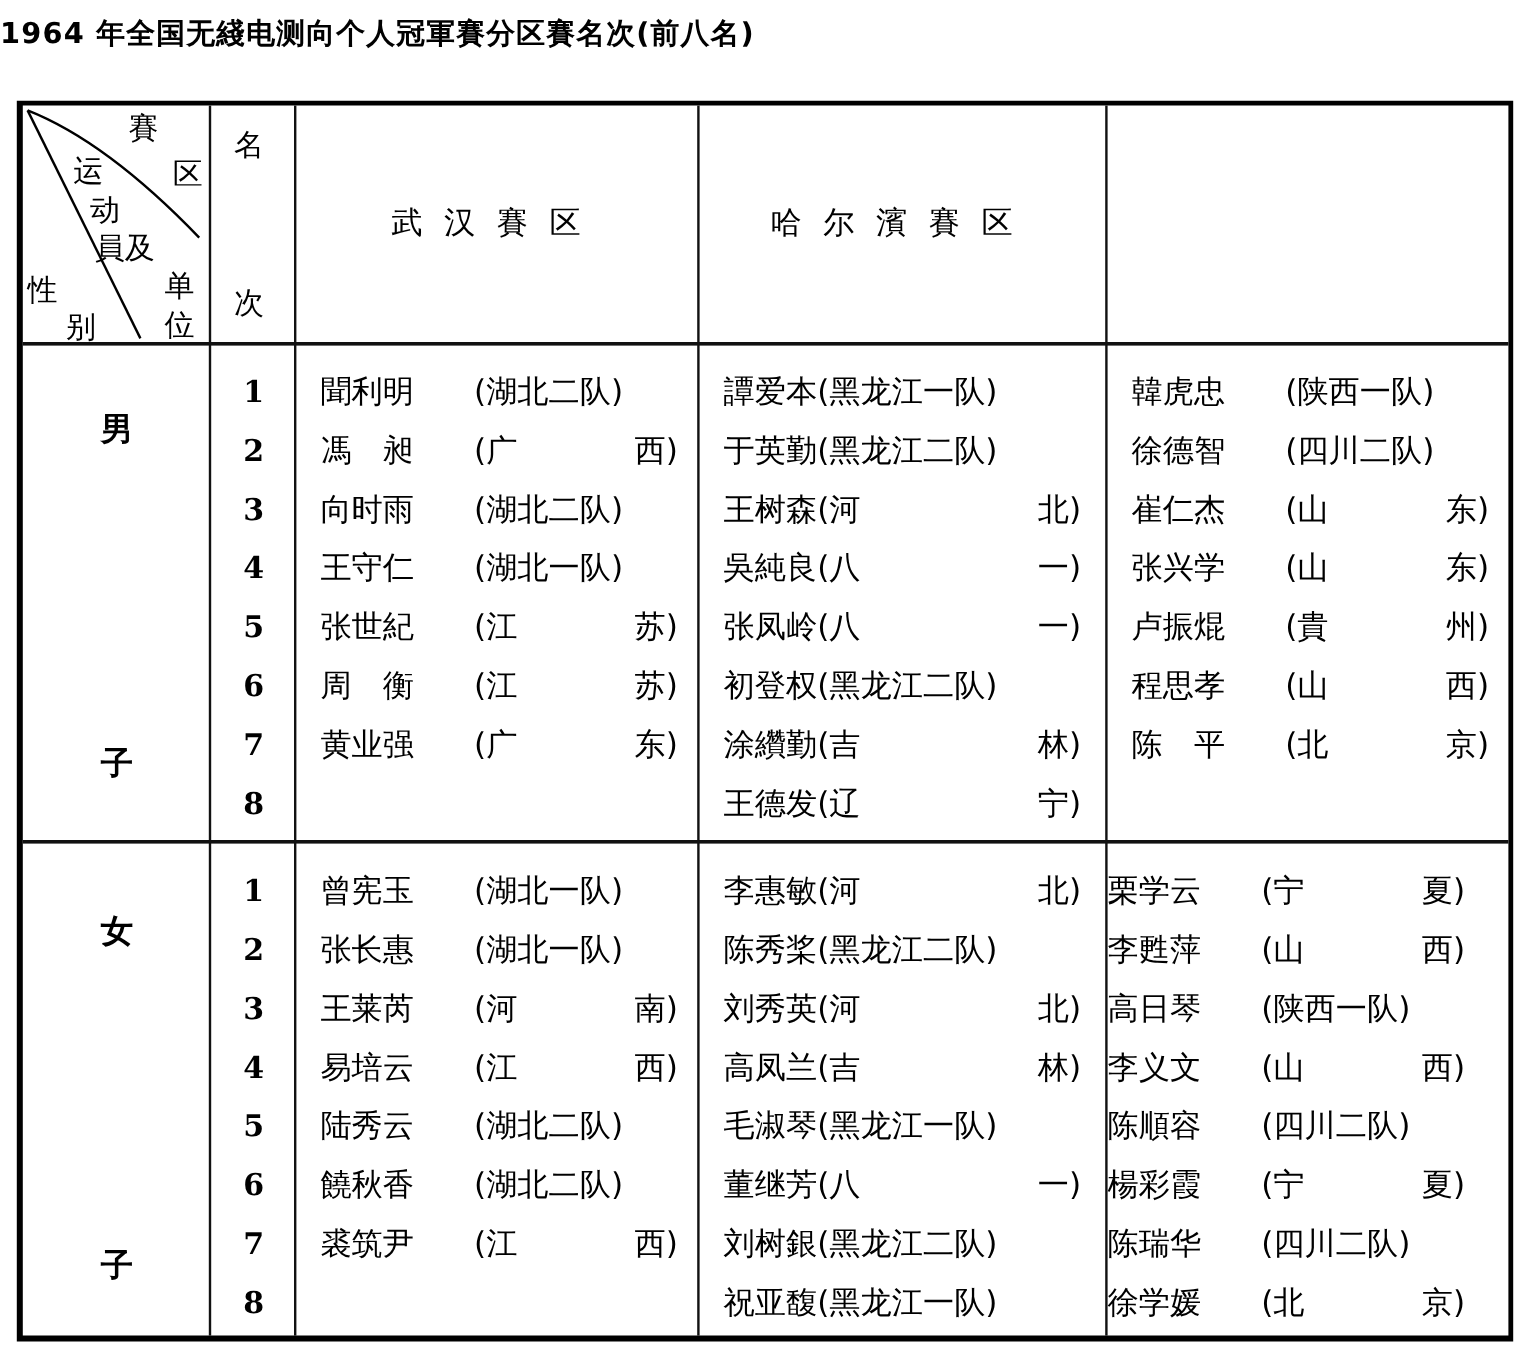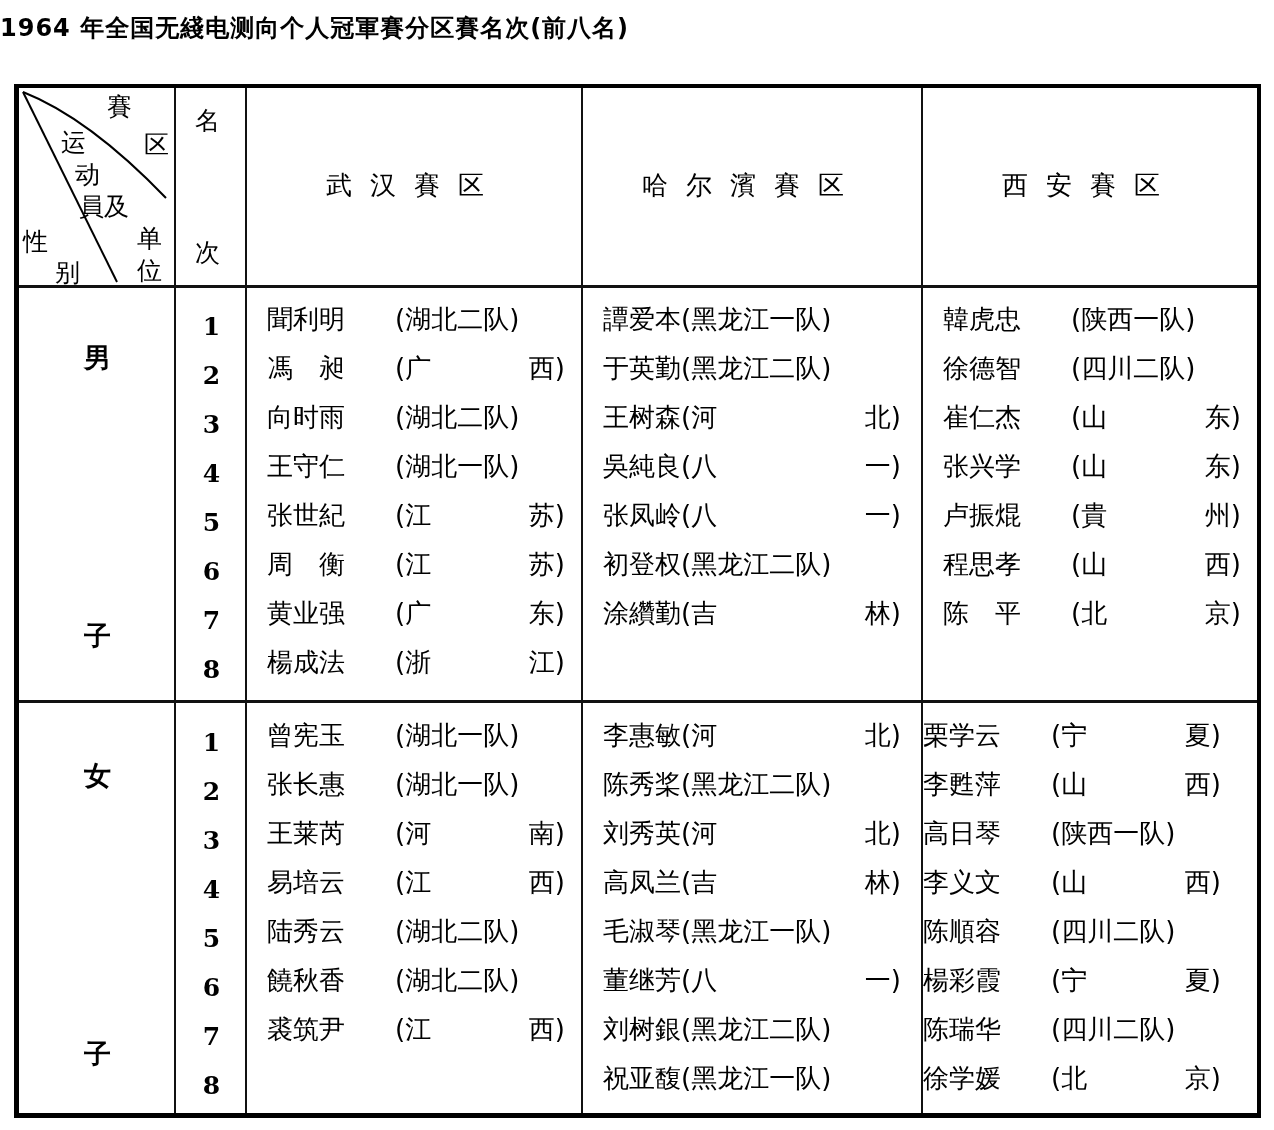--- a/index.html
+++ b/index.html
@@ -24,21 +24,21 @@
     .hdr-region {
       position: absolute; top: 80px; font-size: 26px; letter-spacing: 18px; text-align: center;
       font-family: "DejaVu Sans", sans-serif;
     }
     .corner { position: absolute; left: 0; top: 0; width: 157px; height: 198px; }
     .corner span { position: absolute; font-size: 25px; font-family: "DejaVu Sans", sans-serif; }
     .rank-col { position: absolute; left: 157px; width: 71px; text-align: center; }
     .rank { height: 49px; font-size: 25px; line-height: 49px; font-weight: bold; font-family: "DejaVu Serif", serif; }
     .gender { position: absolute; left: 0; width: 157px; text-align: center; font-size: 27px; font-weight: bold; font-family: "DejaVu Sans", sans-serif; }
     .entries { position: absolute; }
-    .entry { height: 49px; display: flex; font-size: 26px; font-family: "DejaVu Sans", sans-serif; }
+    .entry { height: 49px; display: flex; align-items: center; font-size: 26px; font-family: "DejaVu Sans", sans-serif; }
     .name { display: inline-block; }
     .unit { display: inline-flex; justify-content: space-between; }
   </style>
 </head>
 <body>
 
 <div class="title">1964 年全国无綫电测向个人冠軍賽分区賽名次(前八名)</div>
 
 <div class="table">
 
@@ -64,21 +64,20 @@
     <span style="left:118px;top:166px">位</span>
     <span style="left:4px;top:137px">性</span>
     <span style="left:36px;top:168px">别</span>
   </div>
 
   <div class="cell-text" style="left:176px;top:20px;font-family:'DejaVu Sans',sans-serif">名</div>
   <div class="cell-text" style="left:176px;top:152px;font-family:'DejaVu Sans',sans-serif">次</div>
 
   <div class="hdr-region" style="left:564px;width:338px">哈尔濱賽区</div>
   <div class="hdr-region" style="left:228px;width:334px">武汉賽区</div>
-  <div class="hdr-region" style="left:904px;width:334px">西安賽区</div>
 
   <div class="gender" style="top:252px">男</div>
   <div class="gender" style="top:530px">子</div>
   <div class="rank-col" style="top:214px">
     <div class="rank">1</div>
     <div class="rank">2</div>
     <div class="rank">3</div>
     <div class="rank">4</div>
     <div class="rank">5</div>
     <div class="rank">6</div>
@@ -129,27 +128,20 @@
           <span>苏)</span>
         </span>
       </div>
     <div class="entry">
         <span class="name" style="width:128px">黄业强</span>
         <span class="unit" style="width:170px">
           <span>(广</span>
           <span>东)</span>
         </span>
       </div>
-    <div class="entry">
-        <span class="name" style="width:128px">楊成法</span>
-        <span class="unit" style="width:170px">
-          <span>(浙</span>
-          <span>江)</span>
-        </span>
-      </div>
   </div>
 
   <div class="entries" style="left:584px;top:214px;width:300px">
     <div class="entry">
         <span class="name" style="width:78px">譚爱本</span>
         <span class="unit" style="width:220px">
           <span>(黑龙江一队)</span>
           <span></span>
         </span>
       </div>
@@ -186,20 +178,27 @@
         <span class="unit" style="width:220px">
           <span>(黑龙江二队)</span>
           <span></span>
         </span>
       </div>
     <div class="entry">
         <span class="name" style="width:78px">涂纘勤</span>
         <span class="unit" style="width:220px">
           <span>(吉</span>
           <span>林)</span>
+        </span>
+      </div>
+    <div class="entry">
+        <span class="name" style="width:78px">王德发</span>
+        <span class="unit" style="width:220px">
+          <span>(辽</span>
+          <span>宁)</span>
         </span>
       </div>
   </div>
 
   <div class="entries" style="left:924px;top:214px;width:300px">
     <div class="entry">
         <span class="name" style="width:128px">韓虎忠</span>
         <span class="unit" style="width:170px">
           <span>(陕西一队)</span>
           <span></span>

